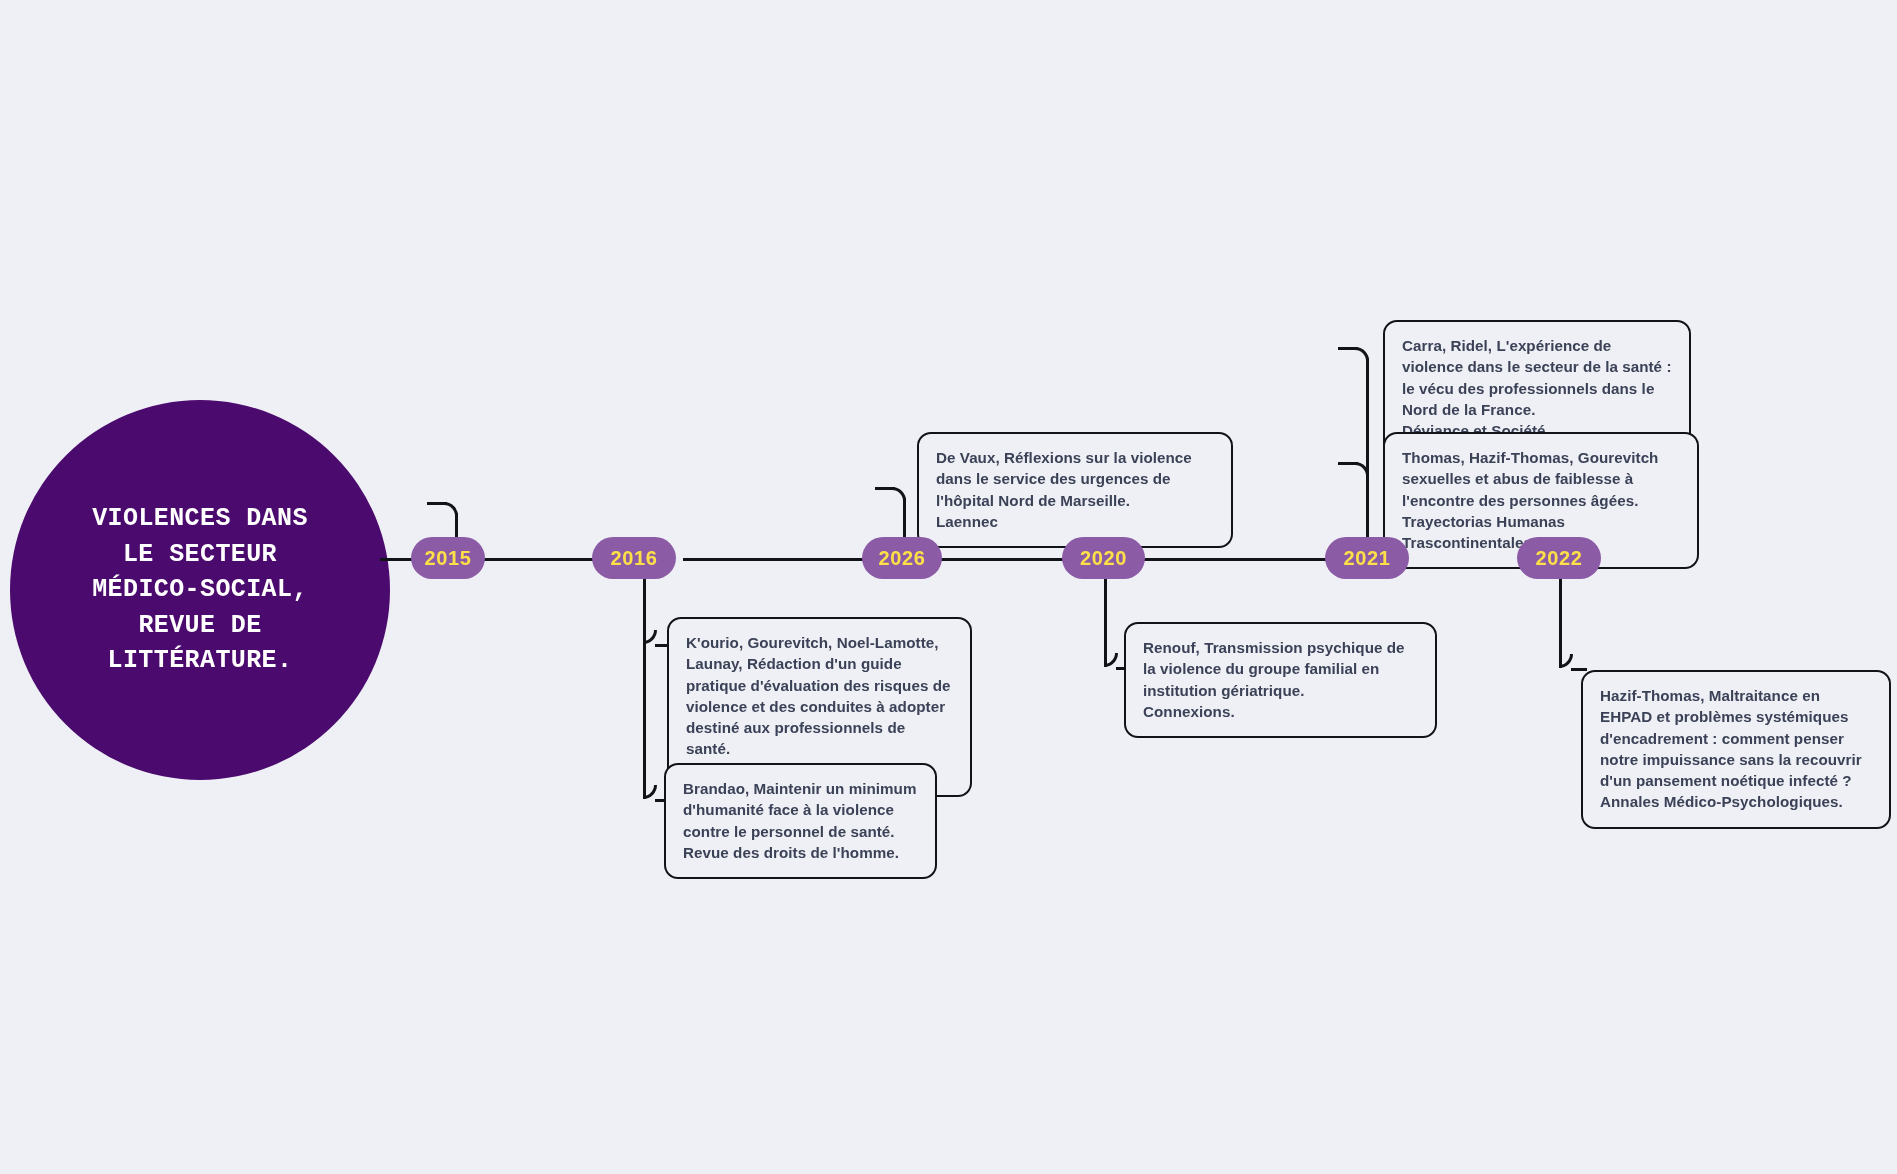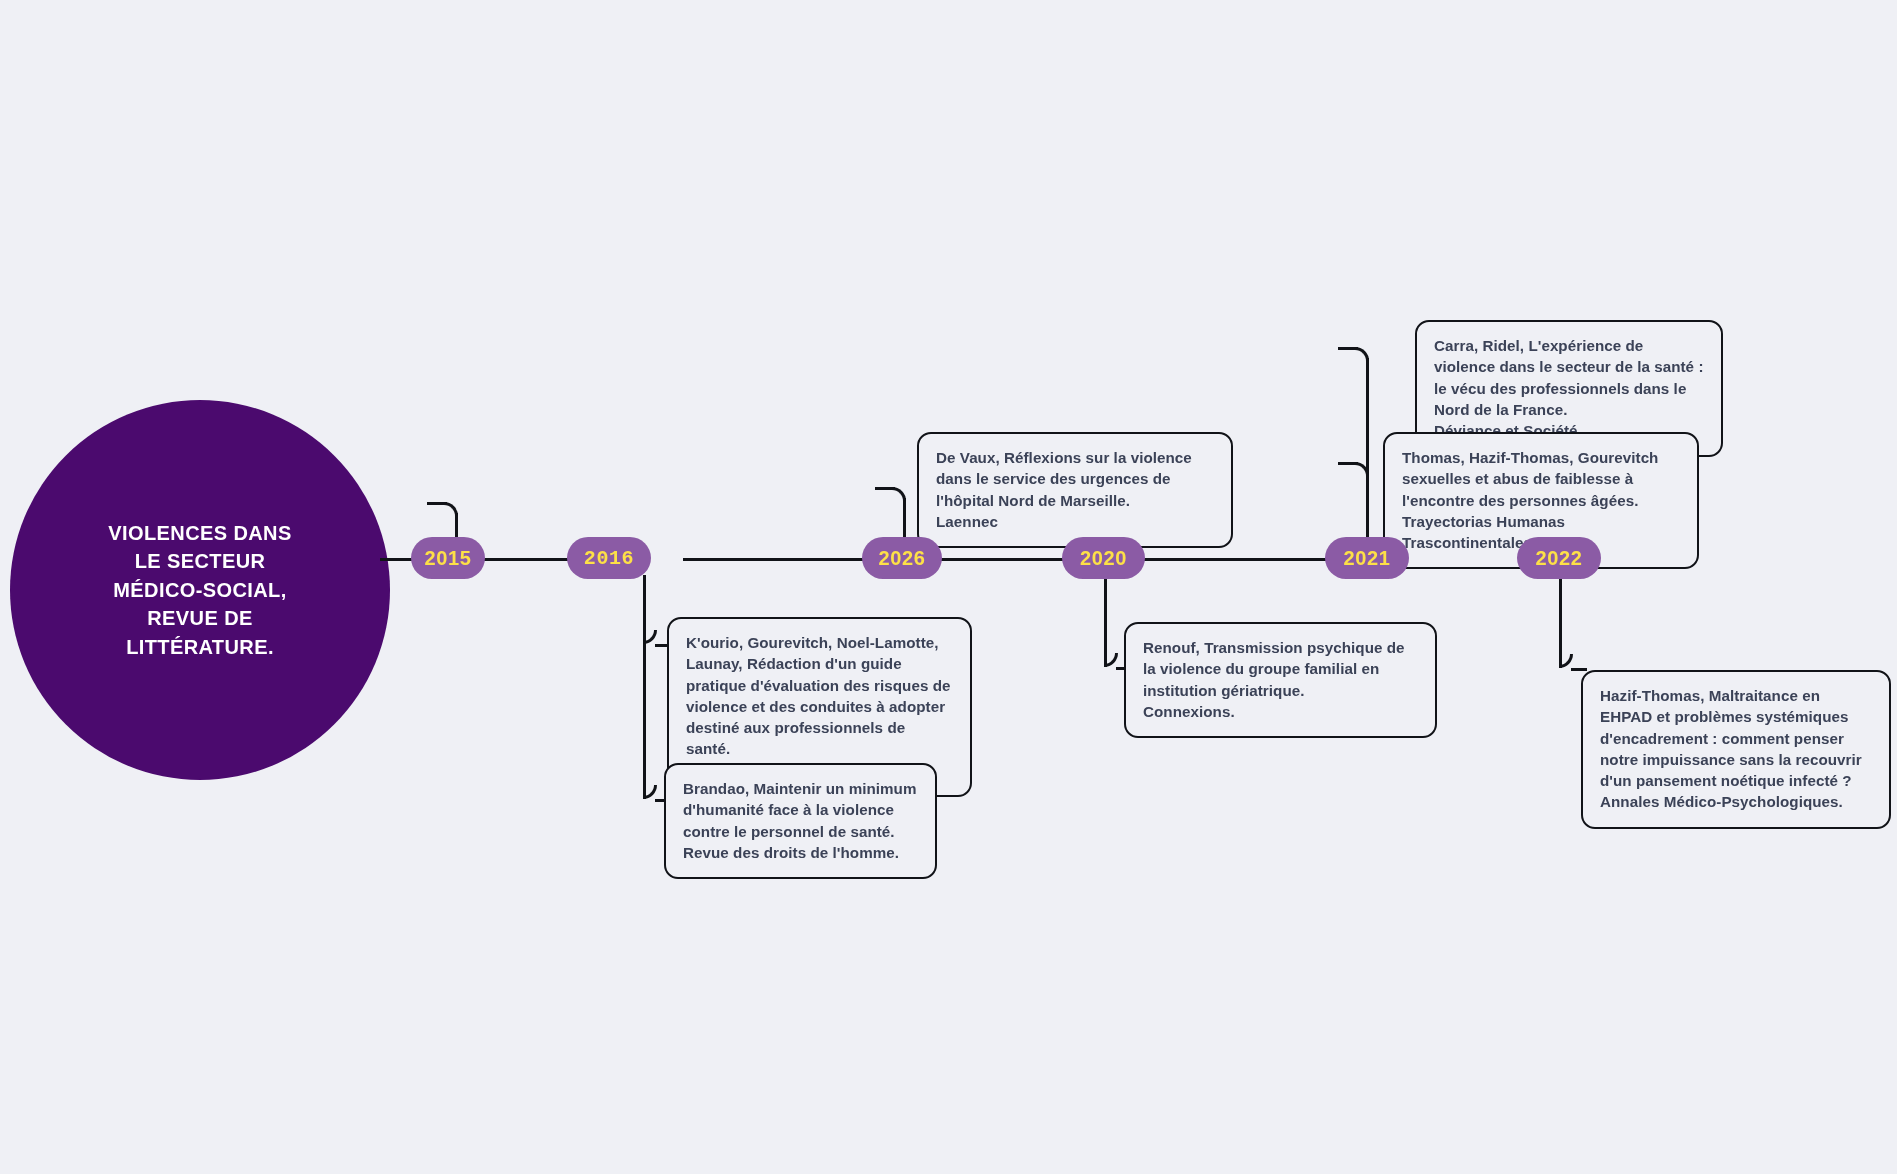--- a/index.html
+++ b/index.html
@@ -21,26 +21,27 @@
     position: absolute;
     left: 10px; top: 400px;
     width: 380px; height: 380px;
     border-radius: 50%;
     background: #4b0a6e;
     display: flex; align-items: center; justify-content: center;
     text-align: center;
   }
   .hub-title {
     color: #ffffff;
-    font-size: 20px;
+    font-size: 25px;
     font-weight: bold;
     line-height: 1.42;
     letter-spacing: 0.4px;
     padding: 0 34px;
     white-space: pre-line;
+    font-family: Liberation Mono, monospace;
   }
 
   
   .spine {
     position: absolute;
     height: 3px;
     background: #111318;
   }
 
   
@@ -110,21 +111,21 @@
   <div class="spine" style="left:380px;  top:558px; width:32px;"></div>
   <div class="spine" style="left:484px;  top:558px; width:117px;"></div>
   <div class="spine" style="left:683px;  top:558px; width:180px;"></div>
   <div class="spine" style="left:941px;  top:558px; width:122px;"></div>
   <div class="spine" style="left:1144px; top:558px; width:182px;"></div>
   <div class="spine" style="left:1408px; top:558px; width:110px;"></div>
 
   <div class="pill" style="left:411px;  top:537px; width:74px;">
     <span>2015</span>
   </div>
-  <div class="pill" style="left:567px;  top:537px; width:84px;font-family:Liberation Mono, monospace;">
+  <div class="pill" style="left:592px;  top:537px; width:84px;">
     <span>2016</span>
   </div>
   <div class="pill" style="left:862px;  top:537px; width:80px;">
     <span>2026</span>
   </div>
   <div class="pill" style="left:1062px; top:537px; width:83px;text-align:right;">
     <span>2020</span>
   </div>
   <div class="pill" style="left:1325px; top:537px; width:84px;">
     <span>2021</span>
@@ -167,21 +168,21 @@
 
   <div class="card" style="left:664px; top:763px; width:273px;">Brandao, Maintenir un minimum d'humanité face à la violence contre le personnel de santé.
 Revue des droits de l'homme.</div>
 
   <div class="card" style="left:917px; top:432px; width:316px;">De Vaux, Réflexions sur la violence dans le service des urgences de l'hôpital Nord de Marseille.
 Laennec</div>
 
   <div class="card" style="left:1124px; top:622px; width:313px;">Renouf, Transmission psychique de la violence du groupe familial en institution gériatrique.
 Connexions.</div>
 
-  <div class="card" style="left:1383px; top:320px; width:308px;margin-left:32px;">Carra, Ridel, L'expérience de violence dans le secteur de la santé : le vécu des professionnels dans le Nord de la France.
+  <div class="card" style="left:1383px; top:320px; width:308px;">Carra, Ridel, L'expérience de violence dans le secteur de la santé : le vécu des professionnels dans le Nord de la France.
 Déviance et Société.</div>
 
   <div class="card" style="left:1383px; top:432px; width:316px;">Thomas, Hazif-Thomas, Gourevitch sexuelles et abus de faiblesse à l'encontre des personnes âgées.
 Trayectorias Humanas Trascontinentales.</div>
 
   <div class="card" style="left:1581px; top:622px; width:310px;margin-top:48px;">Hazif-Thomas, Maltraitance en EHPAD et problèmes systémiques d'encadrement : comment penser notre impuissance sans la recouvrir d'un pansement noétique infecté ?
 Annales Médico-Psychologiques.</div>
 
 </div>
 

